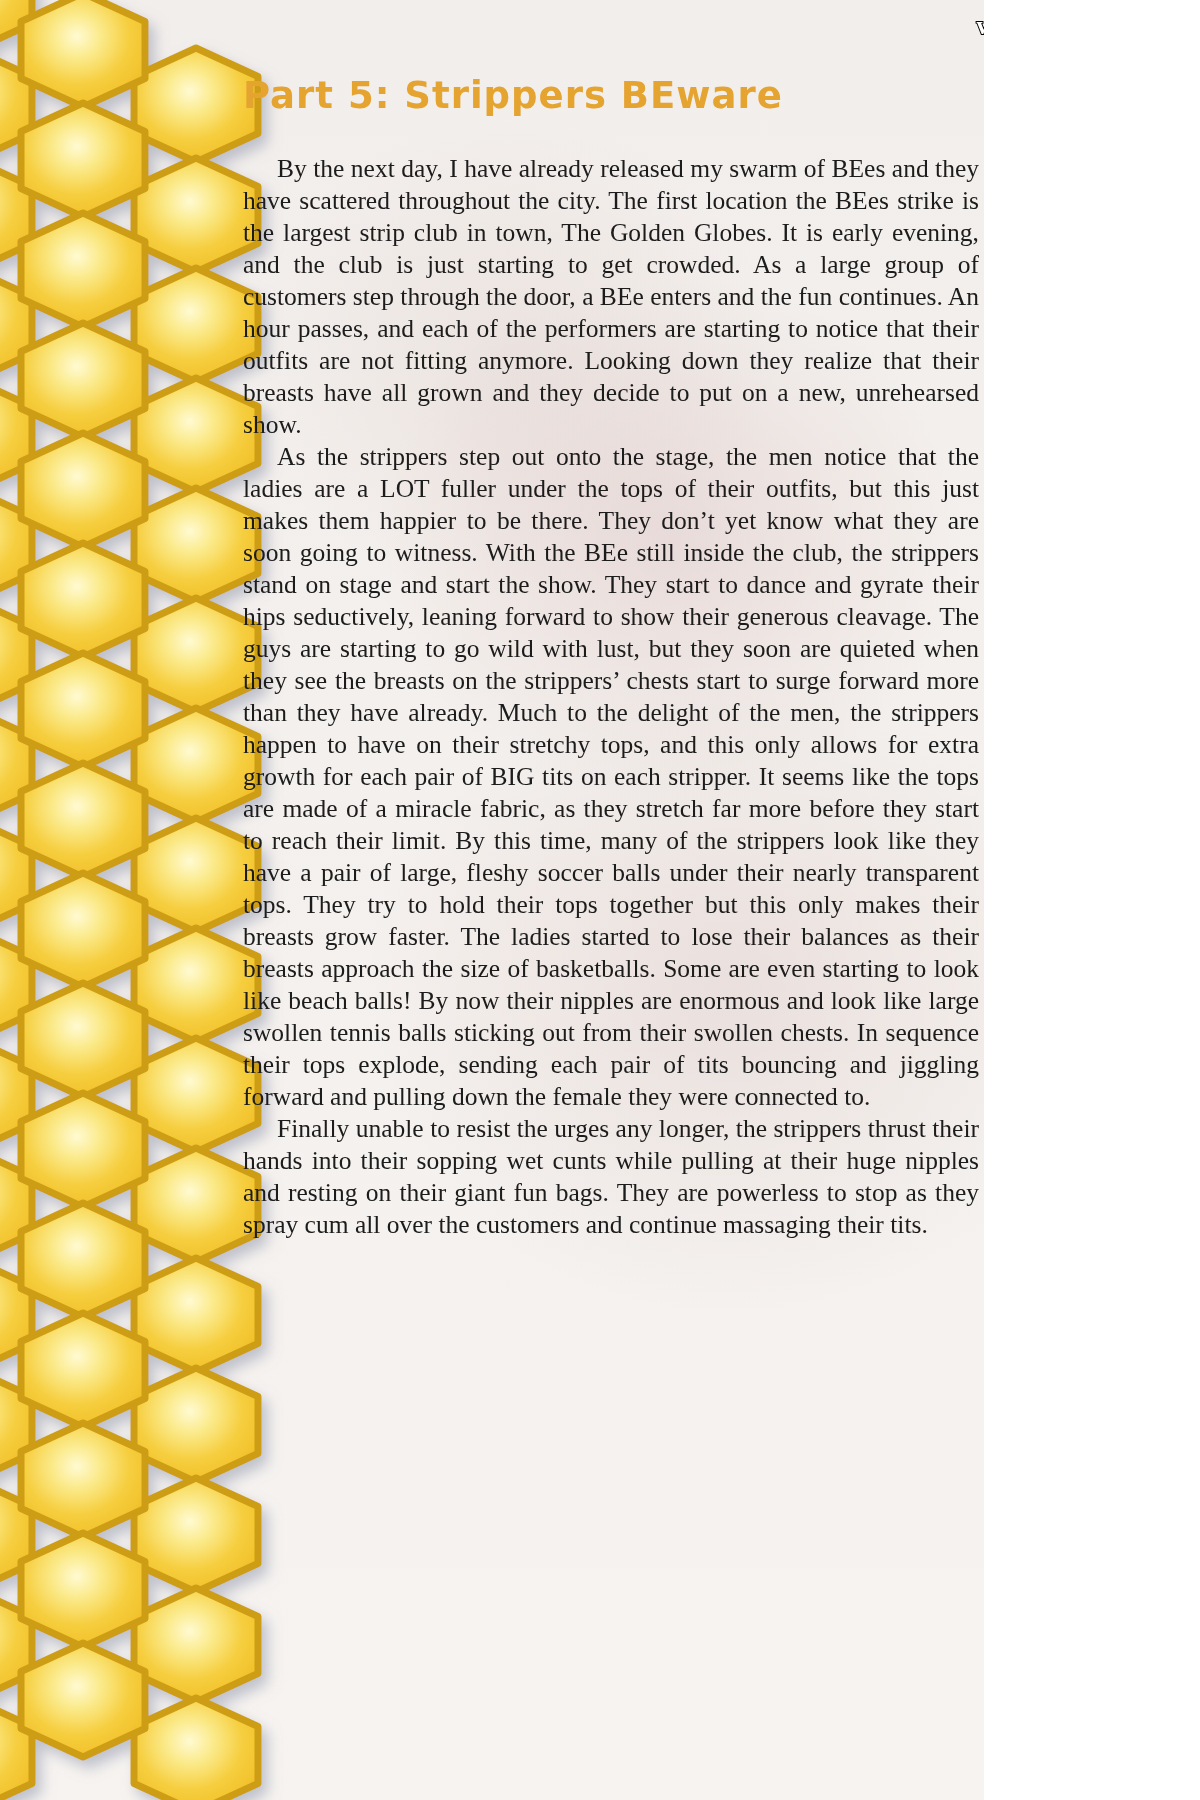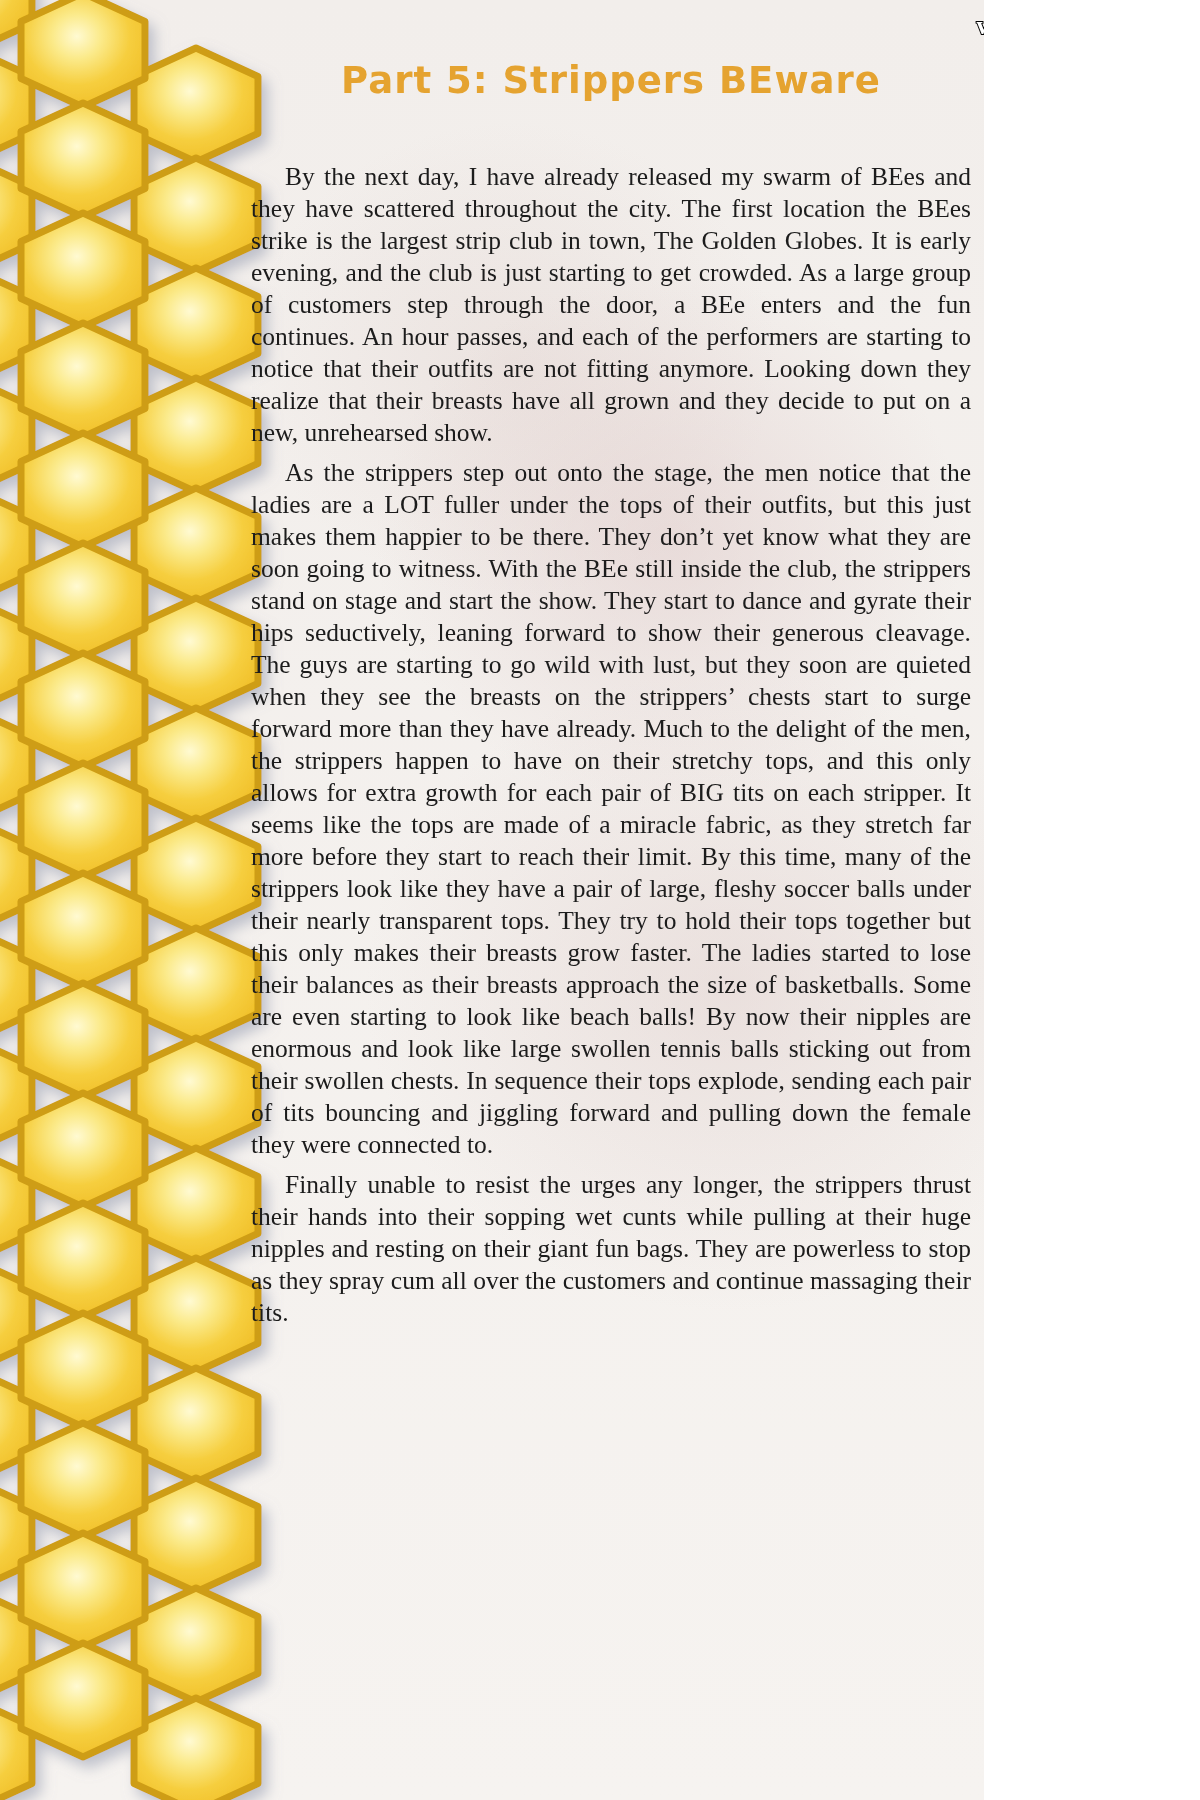--- a/index.html
+++ b/index.html
@@ -33,41 +33,40 @@
     font-weight:bold;
     font-size:26px;
     letter-spacing:1px;
     fill:#ffffff;
     stroke:#000000;
     stroke-width:2px;
     paint-order:stroke;
   }
   .title{
     position:absolute;
-    left:243px;top:59px;
+    left:243px;top:74px;
     width:736px;
     margin:0;
-    text-align:center;
     font-family:"DejaVu Sans", sans-serif;
     font-weight:bold;
     font-size:37px;
     letter-spacing:1px;
     color:#E5A330;
   }
   .body-text{
     position:absolute;
     left:243px;top:153px;
     width:736px;
     font-size:25.5px;
     line-height:32px;
     text-align:justify;
     color:#1c1c1c;
   }
   .body-text p{
-    margin:8px;
+    margin:0;
     text-indent:34px;
   }
   .page-number{
     position:absolute;
     left:88px;top:1800px;
     font-family:"DejaVu Sans", sans-serif;
     font-size:17px;
     color:#1a1a1a;
   }
 </style>

